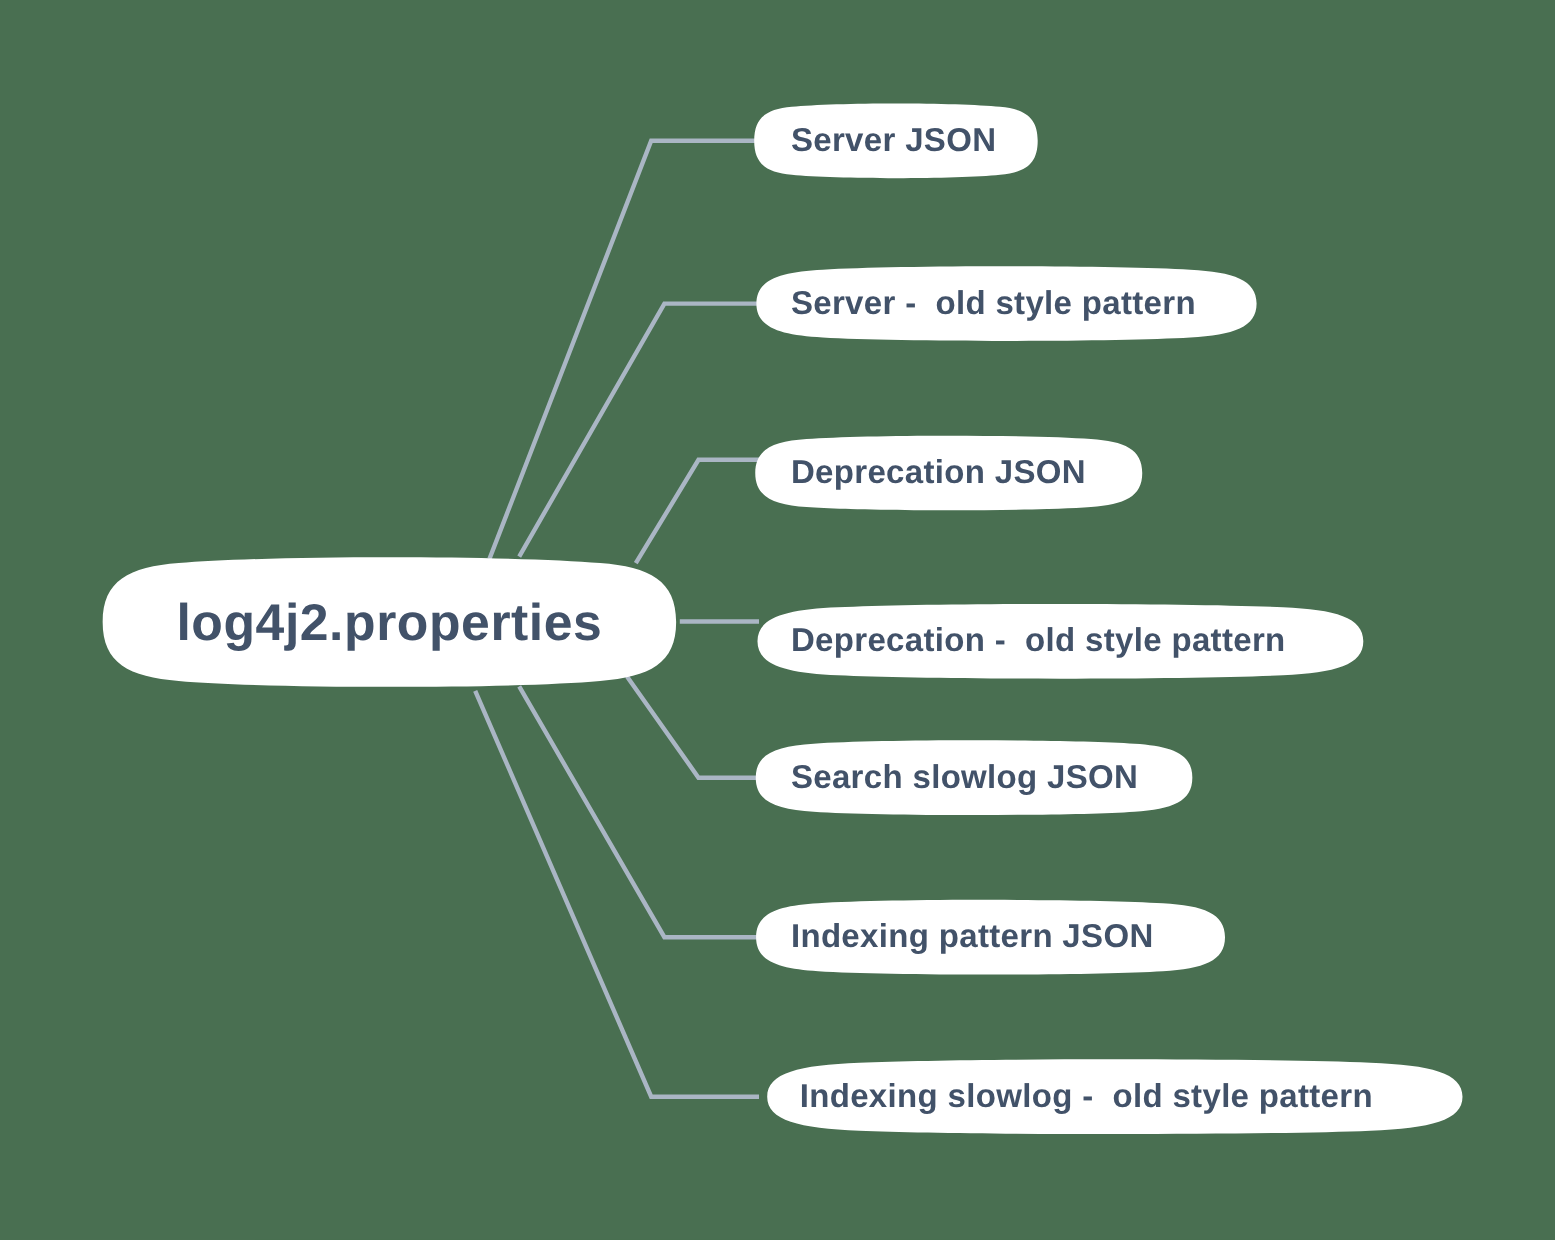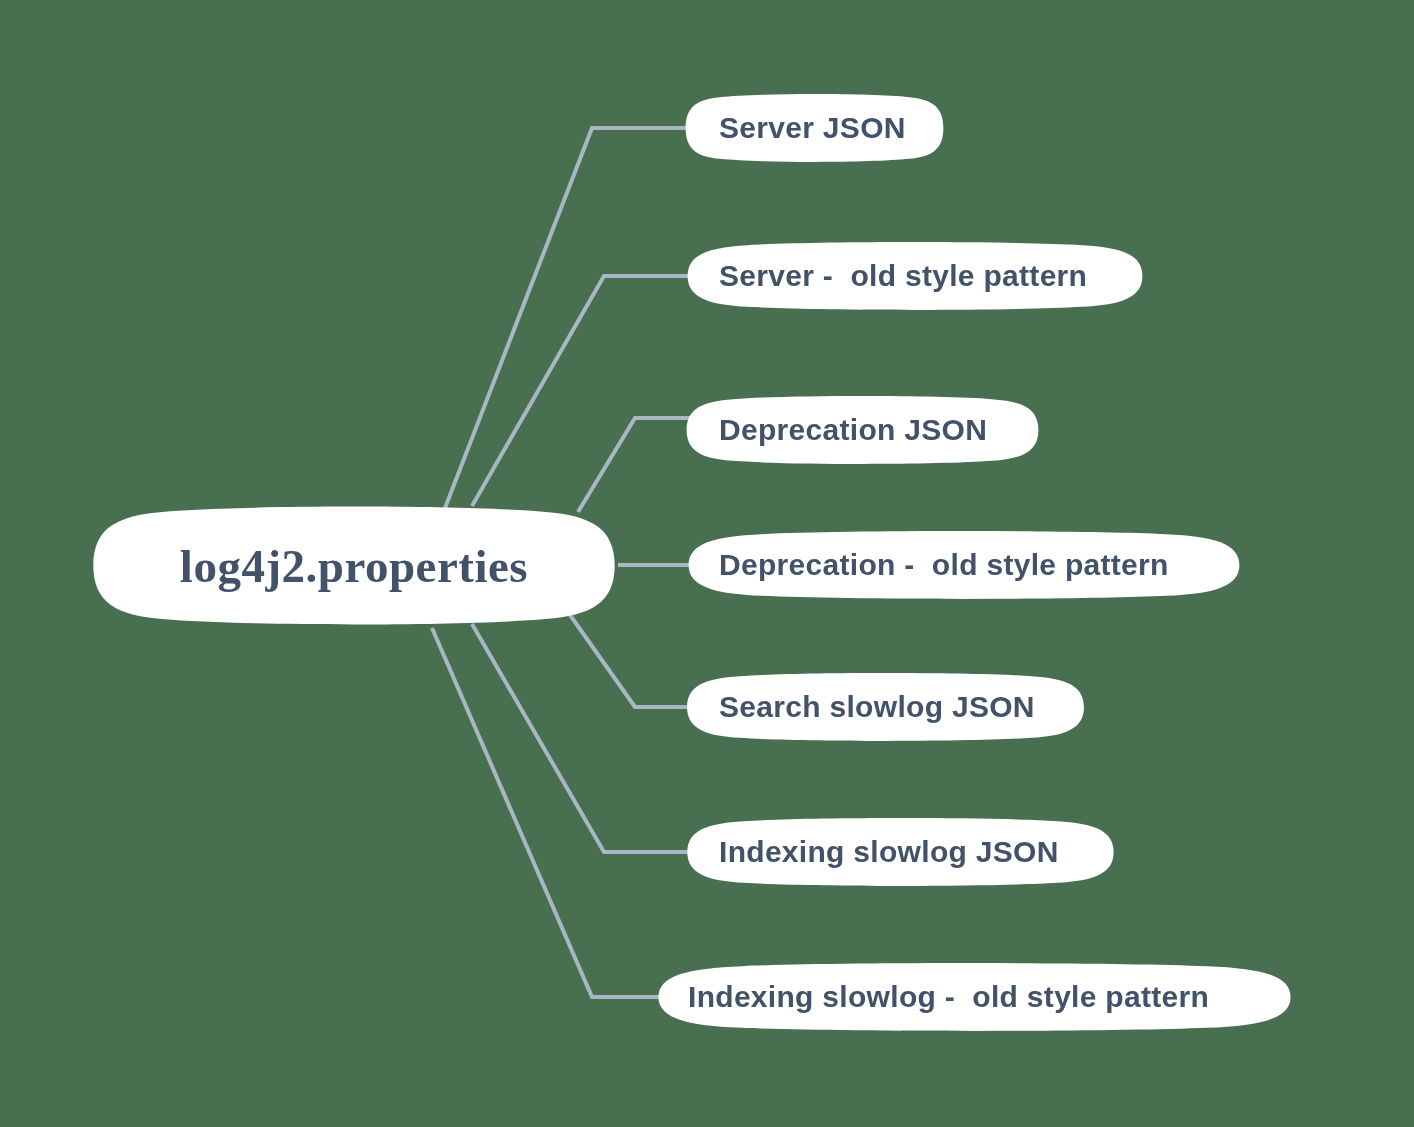--- a/index.html
+++ b/index.html
@@ -47,31 +47,30 @@
     padding-left: 36px;
     letter-spacing: 0.3px;
     white-space: pre;
   }
   .node-root .label {
     padding-left: 0;
     width: 100%;
     text-align: center;
     font-size: 47px;
     letter-spacing: 0.5px;
-    font-family: Liberation Serif, serif;
   }
   
   .node-root { left: 88px;  top: 503px; width: 532px; height: 125px; }
   .node-c0   { left: 683px; top: 92px;  width: 263px; height: 72px; }
   .node-c1   { left: 683px; top: 240px; width: 464px; height: 72px; }
   .node-c2   { left: 683px; top: 394px; width: 359px; height: 72px; }
-  .node-c3   { left: 683px; top: 529px; width: 562px; height: 72px; }
+  .node-c3   { left: 683px; top: 547px; width: 562px; height: 72px; }
   .node-c4   { left: 683px; top: 671px; width: 405px; height: 72px; text-align: center; }
   .node-c5   { left: 683px; top: 816px; width: 435px; height: 72px; }
-  .node-c6   { left: 652px; top: 961px; width: 645px; height: 72px; }
+  .node-c6   { left: 691px; top: 961px; width: 645px; height: 72px; }
 </style>
 </head>
 <body bgcolor="#496F51">
 
 <div class="canvas">
 
   <svg class="connector-layer" viewBox="0 0 1414 1127" xmlns="http://www.w3.org/2000/svg">
     <polyline points="445,508 592,128 690,128" fill="none" stroke-width="4" stroke="#AAB6C4"></polyline>
     <polyline points="472,506 604,276 690,276" fill="none" stroke-width="4" stroke="#AAB6C4"></polyline>
     <polyline points="578,512 635,418 690,418" fill="none" stroke-width="4" stroke="#AAB6C4"></polyline>
@@ -120,21 +119,21 @@
     <svg class="blob" viewBox="0 0 200 70" preserveAspectRatio="none" xmlns="http://www.w3.org/2000/svg">
       <path d="M 2,35 C 2,14 11,7 28,5 C 58,1 142,1 172,5 C 189,7 198,14 198,35 C 198,56 189,63 172,65 C 142,69 58,69 28,65 C 11,63 2,56 2,35 Z" fill="#FFFFFF"></path>
     </svg>
     <span class="label">Search slowlog JSON</span>
   </div>
 
   <div class="node node-c5">
     <svg class="blob" viewBox="0 0 200 70" preserveAspectRatio="none" xmlns="http://www.w3.org/2000/svg">
       <path d="M 2,35 C 2,14 11,7 28,5 C 58,1 142,1 172,5 C 189,7 198,14 198,35 C 198,56 189,63 172,65 C 142,69 58,69 28,65 C 11,63 2,56 2,35 Z" fill="#FFFFFF"></path>
     </svg>
-    <span class="label">Indexing slowlog JSON</span>
+    <span class="label">Indexing pattern JSON</span>
   </div>
 
   <div class="node node-c6">
     <svg class="blob" viewBox="0 0 200 70" preserveAspectRatio="none" xmlns="http://www.w3.org/2000/svg">
       <path d="M 2,35 C 2,14 11,7 28,5 C 58,1 142,1 172,5 C 189,7 198,14 198,35 C 198,56 189,63 172,65 C 142,69 58,69 28,65 C 11,63 2,56 2,35 Z" fill="#FFFFFF"></path>
     </svg>
     <span class="label">Indexing slowlog -  old style pattern</span>
   </div>
 
 </div>

